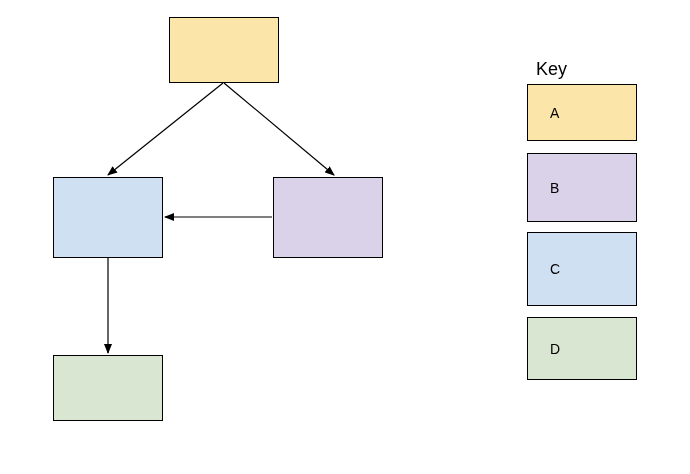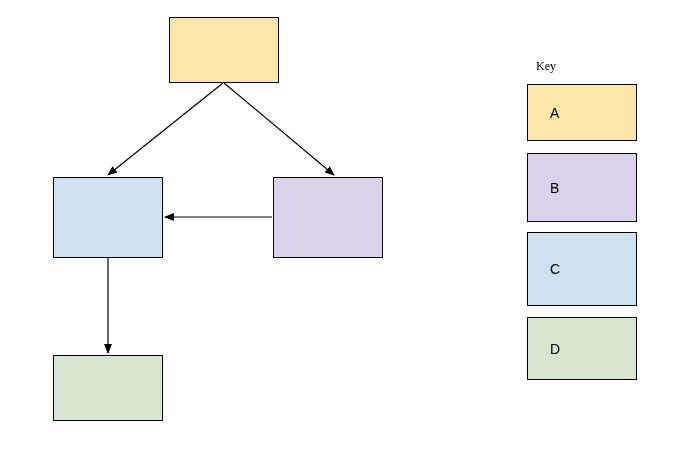--- a/index.html
+++ b/index.html
@@ -41,25 +41,24 @@
     top: 0;
     width: 690px;
     height: 474px;
     pointer-events: none;
   }
   .legend {
     position: absolute;
   }
   .legend-title {
     position: absolute;
-    font-size: 12px;
+    font-size: 18px;
     color: #000000;
     line-height: 1;
     white-space: pre;
-    font-family: Liberation Serif, serif;
   }
   .legend-swatch {
     position: absolute;
     box-sizing: border-box;
     border: 1.6px solid #000000;
     display: flex;
     align-items: center;
   }
   .legend-swatch-label {
     font-size: 14px;

